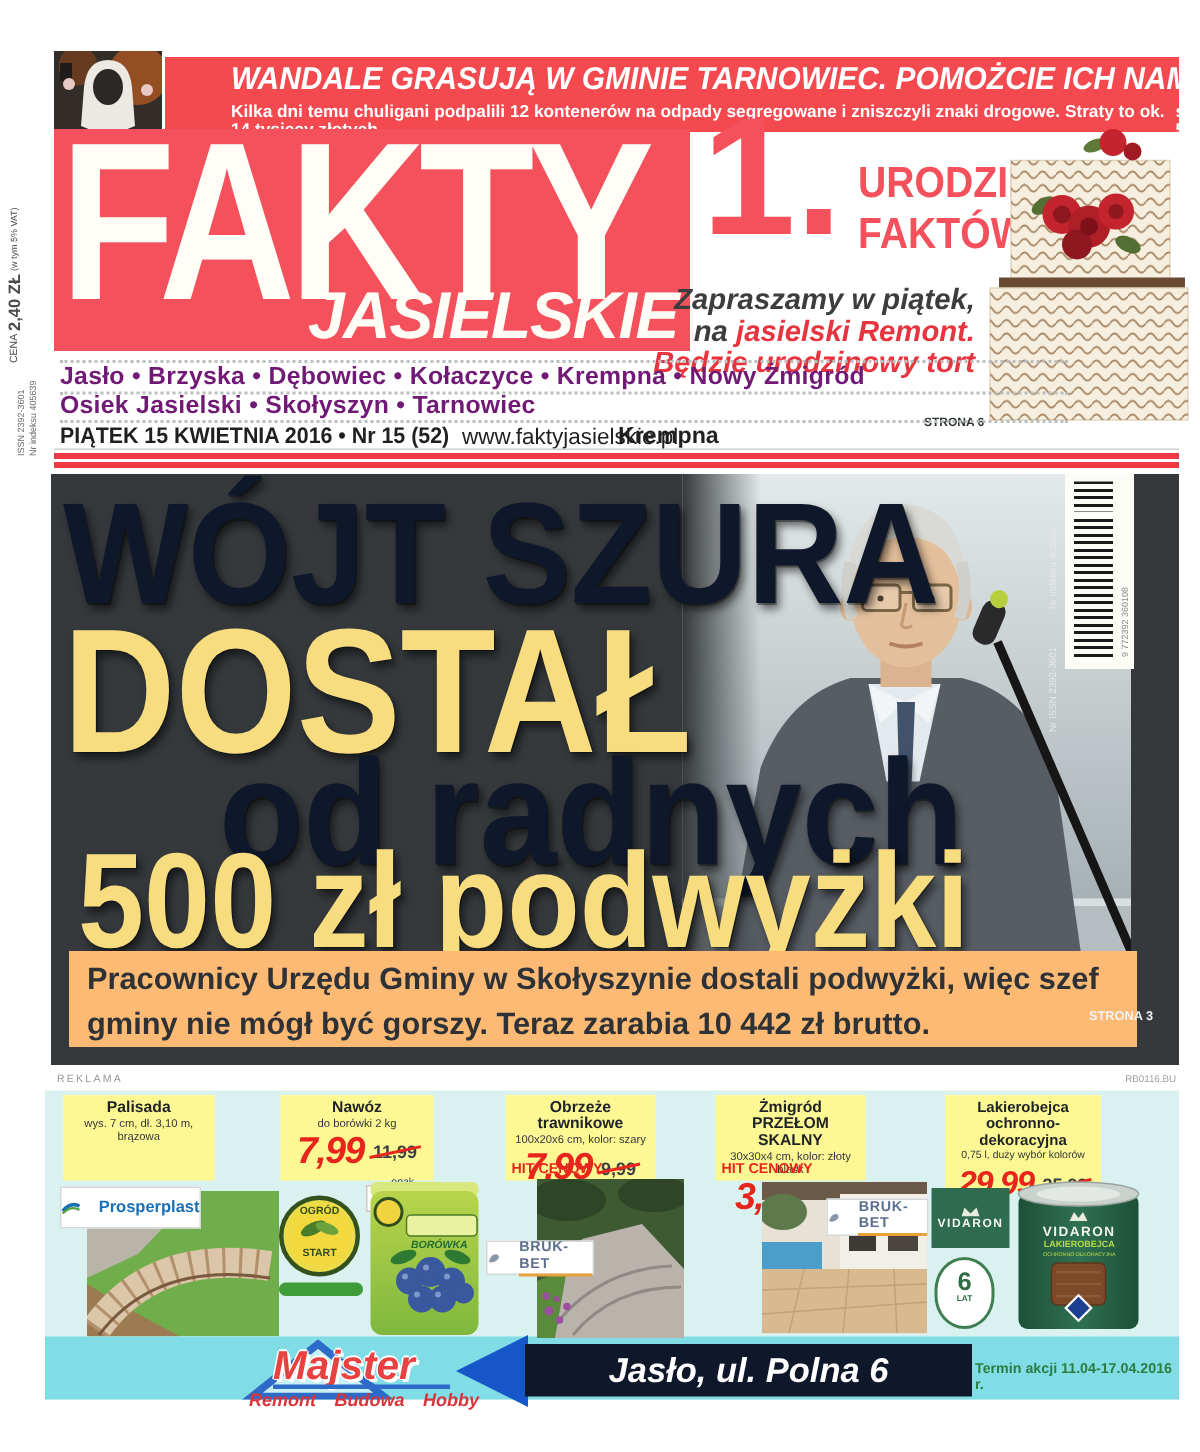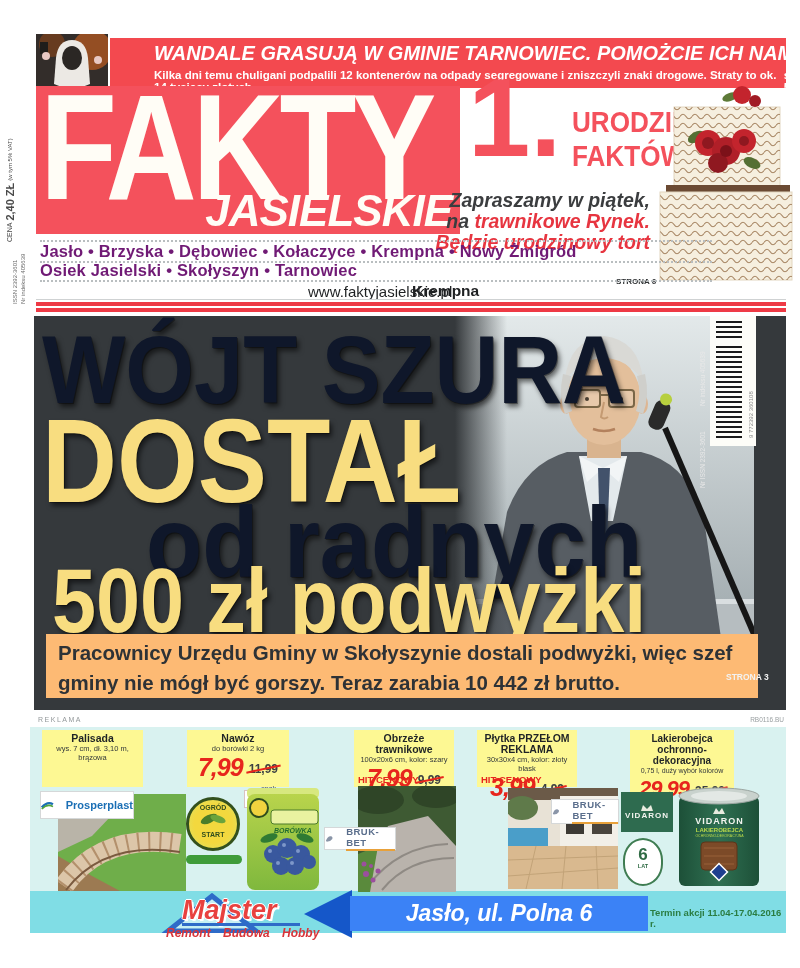--- a/index.html
+++ b/index.html
@@ -56,21 +56,21 @@
   .old::after{content:"";position:absolute;left:-3px;right:-3px;top:45%;height:2px;background:#e7251d;transform:rotate(-12deg);}
   .unit{font-size:7px;color:#44484b;}
   .hit{position:absolute;left:4px;bottom:2px;color:#e7251d;font-weight:900;font-size:9.5px;}
   .badge{position:absolute;right:1px;bottom:-13px;background:#fff;border:1px solid #d9c2c2;
          padding:1px 3px;text-align:center;line-height:1;}
   .badge .lbl{display:block;font-size:4.5px;color:#8b9093;}
   .badge .pct{display:block;font-size:9.5px;font-weight:900;color:#e7251d;}
   .logo-box{background:#fff;border:1px solid #d5d8d9;display:flex;align-items:center;justify-content:center;gap:12px;}
   .brukbet-txt{color:#5a6e8c;font-weight:700;font-size:9.5px;letter-spacing:.5px;border-bottom:2px solid #e8a13a;padding-bottom:1px;}
 
-  .arrow-rect{left:350px;top:896px;width:298px;height:35px;background:#3b82f6;display:flex;align-items:center;justify-content:center;}
+  .arrow-rect{left:350px;top:896px;width:298px;height:35px;background:#0f172a;display:flex;align-items:center;justify-content:center;}
   .arrow-tri{left:304px;top:890px;width:0;height:0;border-right:48px solid #1557c9;
              border-top:24px solid transparent;border-bottom:24px solid transparent;}
   .arrow-txt{color:#fff;font-weight:900;font-style:italic;font-size:23px;}
   .majster-txt{position:absolute;left:22px;top:2px;color:#e8413f;font-weight:900;font-style:italic;font-size:27px;
       text-shadow:1px 0 #fff,-1px 0 #fff,0 1px #fff,0 -1px #fff,2px 2px 0 #fff;}
   .majster-tag{position:absolute;left:6px;top:33px;color:#d8353a;font-weight:900;font-style:italic;font-size:12px;word-spacing:9px;}
 </style>
 </head>
 <body>
 
@@ -109,21 +109,21 @@
     <div class="jasielskie">JASIELSKIE</div>
   </div>
 
   <div class="abs bday-num">1.</div>
   <div class="abs bday-t" style="left:572px;top:106px;">
     <span class="cond" style="transform:scaleX(.9);">URODZINY</span></div>
   <div class="abs bday-t" style="left:572px;top:140px;">
     <span class="cond" style="transform:scaleX(.9);">FAKTÓW</span></div>
   <div class="abs invites">
     <div>Zapraszamy w piątek,</div>
-    <div><span>na </span><span class="inv-red">trawnikowe Rynek.</span></div>
+    <div><span>na </span><span class="inv-red">jasielski Remont.</span></div>
     <div class="inv-red">Będzie urodzinowy tort</div>
   </div>
   <div class="abs" style="left:616px;top:277px;font-size:8px;font-weight:700;color:#2e3133;">STRONA 6</div>
 
   <div class="abs" style="left:656px;top:85px;width:140px;height:200px;">
     <svg width="140" height="200" viewBox="0 0 140 200">
       <defs>
         <pattern id="sq" width="12" height="9" patternUnits="userSpaceOnUse">
           <path d="M0,4.5 Q3,0 6,4.5 T12,4.5" stroke="#a07c58" stroke-width="1.2" fill="none"></path>
         </pattern>
@@ -144,20 +144,22 @@
         <circle cx="62" cy="78" r="10" fill="#8f1820"></circle>
       <circle cx="52" cy="58" r="6" fill="#8f1820"></circle>
         <circle cx="70" cy="66" r="6" fill="#7c1119"></circle>
         <circle cx="88" cy="56" r="5" fill="#8f1820"></circle>
     </svg>
   </div>
 
   <div class="abs regions dotted" style="left:40px;top:240px;width:672px;height:19px;border-top:2px dotted #b9bec0;">Jasło • Brzyska • Dębowiec • Kołaczyce • Krempna • Nowy Żmigród</div>
   <div class="abs regions dotted" style="left:40px;top:261px;width:672px;height:19px;">Osiek Jasielski • Skołyszyn • Tarnowiec</div>
 
+  <div class="abs dateline" style="left:40px;top:282px;font-weight:700;">
+    <span class="cond" style="transform:scaleX(.95);">PIĄTEK 15 KWIETNIA 2016 • Nr 15 (52)</span></div>
   <div class="abs dateline" style="left:308px;top:283px;">www.faktyjasielskie.pl</div>
   <div class="abs dateline" style="left:412px;top:282px;font-weight:900;font-size:15.5px;">Krempna</div>
   <div class="abs" style="left:36px;top:299px;width:750px;height:1px;background:#cfd2d3;"></div>
   <div class="abs" style="left:36px;top:302px;width:750px;height:4px;background:#ee3a45;"></div>
   <div class="abs" style="left:36px;top:308px;width:750px;height:4px;background:#ee3a45;"></div>
 
   <div class="abs dark"></div>
 
   <div class="abs" style="left:455px;top:316px;width:299px;height:322px;">
     <svg width="299" height="322" viewBox="0 0 299 322">
@@ -240,37 +242,37 @@
       <span class="price">7,99</span>
       <span class="oldcol"><span class="old">11,99</span><br>
         <span class="unit">opak.</span></span>
       <span class="badge">
         <span class="lbl">OSZCZĘDZASZ</span>
           <span class="pct">33%</span>
         </span>
     </div>
   </div>
 
-  <div class="abs card" style="left:337px;top:730px;width:100px;height:57px;margin-left:17px;">
+  <div class="abs card" style="left:337px;top:730px;width:100px;height:57px;">
     <div class="card-name">Obrzeże trawnikowe</div>
     <div class="card-desc">100x20x6 cm, kolor: szary</div>
     <div class="price-row">
       <span class="price">7,99</span>
       <span class="oldcol"><span class="old">9,99</span><br>
         <span class="unit">szt.</span></span>
       <span class="badge">
         <span class="lbl">OSZCZĘDZASZ</span>
           <span class="pct">20%</span>
         </span>
     </div>
     <div class="hit">HIT CENOWY</div>
   </div>
 
   <div class="abs card" style="left:477px;top:730px;width:100px;height:57px;">
-    <div class="card-name">Płytka PRZEŁOM REKLAMA</div>
+    <div class="card-name">Żmigród PRZEŁOM SKALNY</div>
     <div class="card-desc">30x30x4 cm, kolor: złoty blask</div>
     <div class="price-row">
       <span class="price">3,99</span>
       <span class="oldcol"><span class="old">4,99</span><br>
         <span class="unit">szt.</span></span>
       <span class="badge">
         <span class="lbl">OSZCZĘDZASZ</span>
           <span class="pct">20%</span>
         </span>
     </div>

